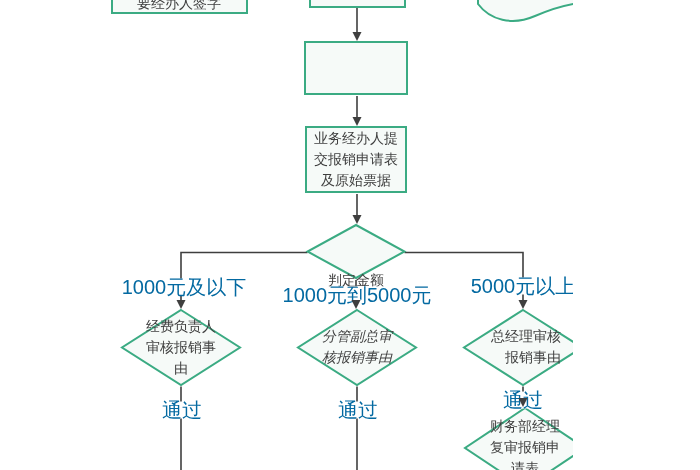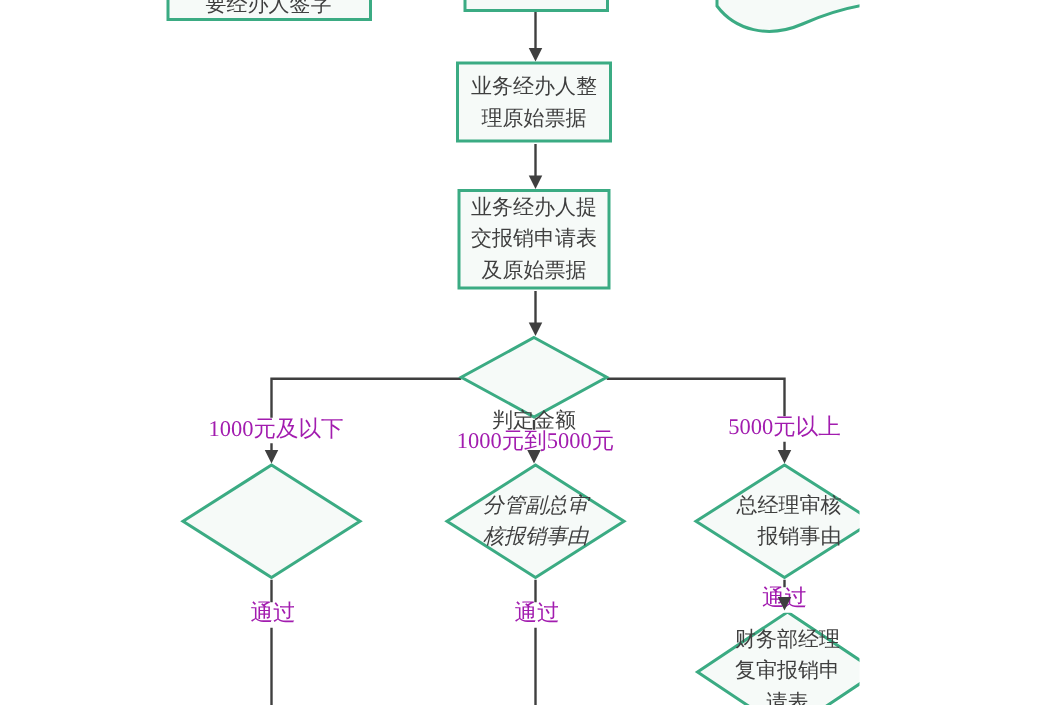--- a/index.html
+++ b/index.html
@@ -16,22 +16,22 @@
   .lbl {
     position:absolute; transform:translate(-50%,-50%);
     color:#3f3f3f; font-size:14px; line-height:21px;
     text-align:center; word-break:break-all;
   }
   .one-line { white-space:nowrap; }
   .w90 { width:90px; }
   .w76 { width:76px; }
   .edge-lbl {
     position:absolute; transform:translate(-50%,-50%);
-    color:#a21caf; font-size:15px; line-height:17px;
-    background:#ffffff; padding:0 3px; white-space:nowrap;font-family:Liberation Serif, serif;
+    color:#0369a1; font-size:20px; line-height:17px;
+    background:#ffffff; padding:0 3px; white-space:nowrap;
   }
 </style>
 </head>
 <body>
 
 <div class="canvas">
 
   <svg class="layer" width="700" height="470" viewBox="0 0 700 470">
 
     <path class="conn" d="M357 7 L357 34"></path>
@@ -54,23 +54,23 @@
     <rect class="shape-stroke" x="306" y="127" width="100" height="65"></rect>
 
     <polygon class="shape-stroke" points="356,225 404.5,251.5 356,278 307.5,251.5"></polygon>
     <polygon class="shape-stroke" points="181,310 240,347.5 181,385 122,347.5"></polygon>
     <polygon class="shape-stroke" points="357,310 416,347.5 357,385 298,347.5"></polygon>
     <polygon class="shape-stroke" points="523,310 582,347.5 523,385 464,347.5"></polygon>
     <polygon class="shape-stroke" points="525,408 585,448 525,488 465,448"></polygon>
   </svg>
 
   <div class="lbl one-line" style="left:179px; top:3px;">要经办人签字</div>
-  <div class="lbl w90" style="left:356px; top:68px;">业务经办人整理原始票据</div>
   <div class="lbl w90" style="left:356px; top:159px;">业务经办人提交报销申请表及原始票据</div>
   <div class="lbl one-line" style="left:356px; top:252px;margin-top:28px;">判定金额</div>
+  <div class="lbl w76" style="left:181px; top:347px;">经费负责人审核报销事由</div>
   <div class="lbl w76" style="left:357px; top:347px;font-style:italic;">分管副总审核报销事由</div>
   <div class="lbl w76" style="left:523px; top:347px;text-align:right;">总经理审核报销事由</div>
   <div class="lbl w76" style="left:525px; top:447px;">财务部经理复审报销申请表</div>
 
   <div class="edge-lbl" style="left:184px; top:287px;">1000元及以下</div>
   <div class="edge-lbl" style="left:357px; top:295px;">1000元到5000元</div>
   <div class="edge-lbl" style="left:523px; top:286px;">5000元以上</div>
   <div class="edge-lbl" style="left:182px; top:410px;">通过</div>
   <div class="edge-lbl" style="left:358px; top:410px;">通过</div>
   <div class="edge-lbl" style="left:523px; top:400px;">通过</div>

